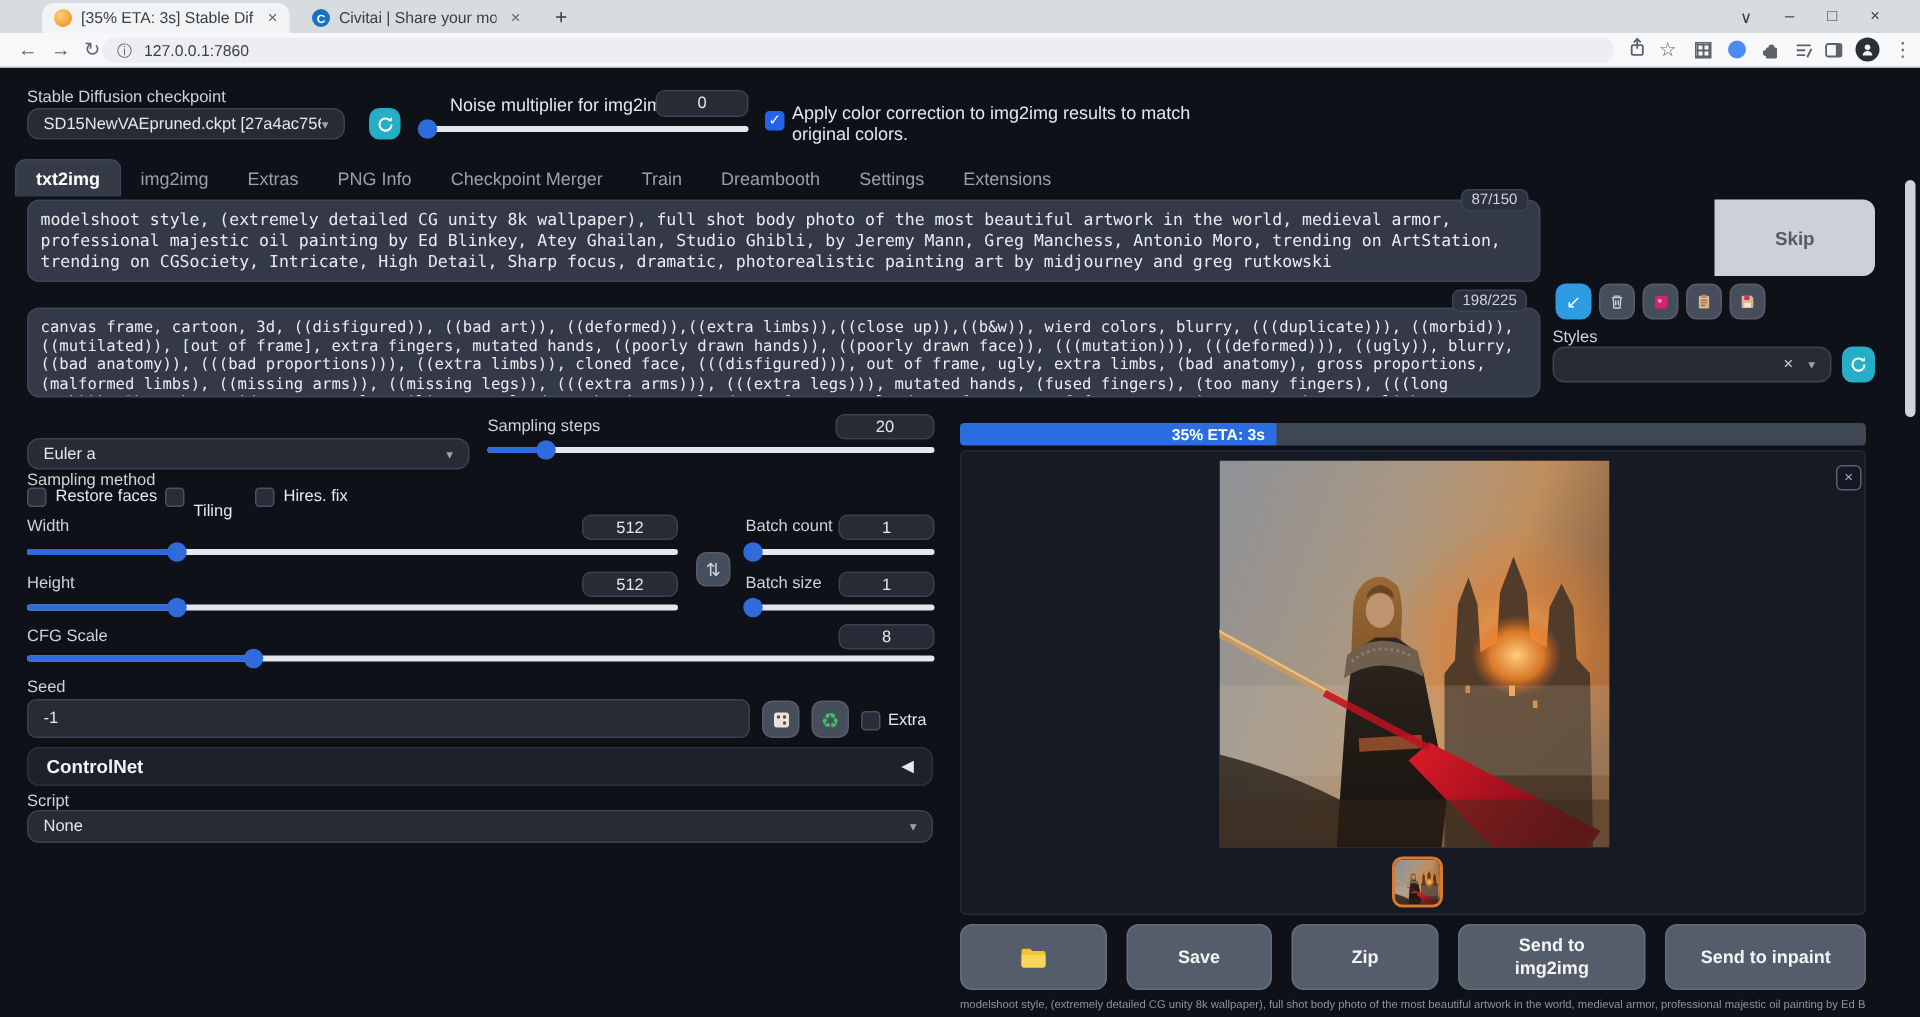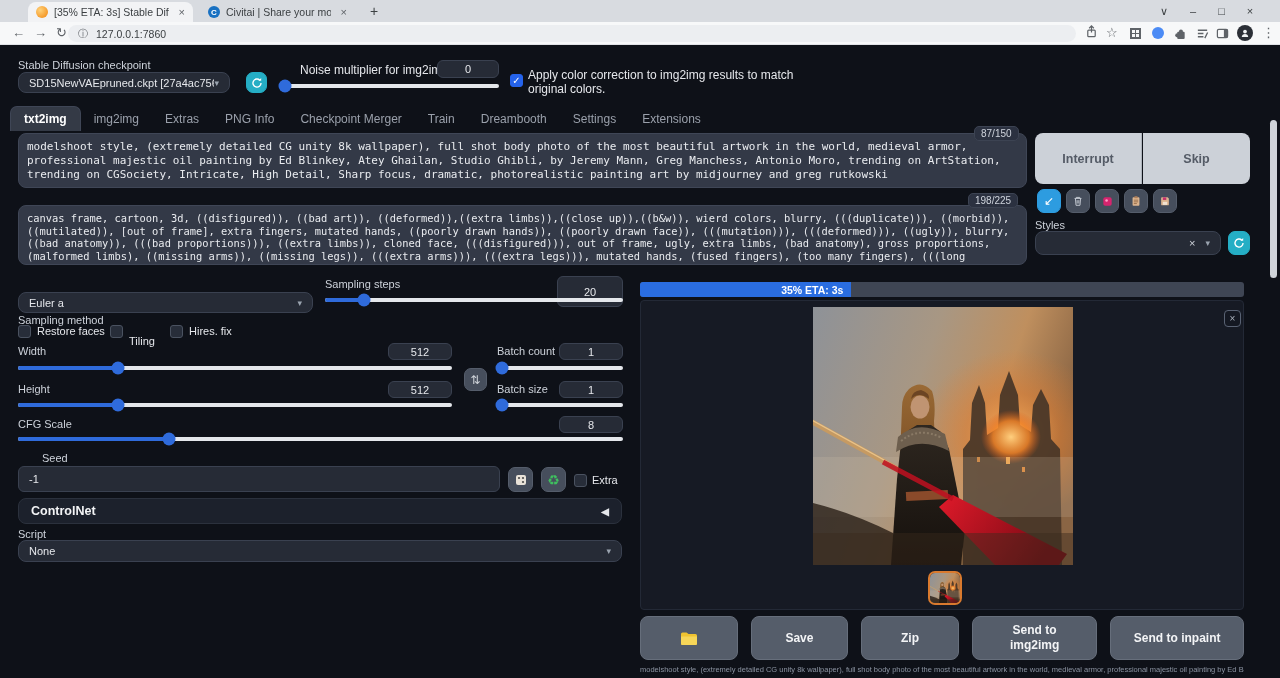--- a/index.html
+++ b/index.html
@@ -240,21 +240,21 @@
   <div class="counter" style="left:968px; top:193px;text-align:right;">198/225</div>
   <textarea class="prompt" style="left: 18px; top: 205px; width: 1009px; height: 60px; font-size: 10.4px; line-height: 12.5px;" spellcheck="false">canvas frame, cartoon, 3d, ((disfigured)), ((bad art)), ((deformed)),((extra limbs)),((close up)),((b&amp;w)), wierd colors, blurry, (((duplicate))), ((morbid)), ((mutilated)), [out of frame], extra fingers, mutated hands, ((poorly drawn hands)), ((poorly drawn face)), (((mutation))), (((deformed))), ((ugly)), blurry, ((bad anatomy)), (((bad proportions))), ((extra limbs)), cloned face, (((disfigured))), out of frame, ugly, extra limbs, (bad anatomy), gross proportions, (malformed limbs), ((missing arms)), ((missing legs)), (((extra arms))), (((extra legs))), mutated hands, (fused fingers), (too many fingers), (((long neck))), Photoshop, video game, ugly, tiling, poorly drawn hands, poorly drawn feet, poorly drawn face, out of frame, mutation, mutated, extra limbs, extra legs, extra arms, disfigured, deformed, cross-eye, body out of frame, blurry, bad art, bad anatomy, 3d render</textarea>
 
   <div class="lbl" style="left:18px; top:278px;margin-top:36px;">Sampling method</div>
   <div class="sel" style="left:18px; top:292px; width:295px; height:21px;">
     <span>Euler a</span>
     <span class="caret">▾</span>
   </div>
 
   <div class="lbl" style="left:325px; top:278px;">Sampling steps</div>
-  <div class="num" style="left:557px; top:276px; width:66px; height:31px;">20</div>
+  <div class="num" style="left:557px; top:276px; width:66px; height:17px;">20</div>
   <div class="slider" style="left:325px; top:298px; width:298px;">
     <span class="fill" style="width:13%;"></span>
       <span class="knob" style="left:13%;"></span>
   </div>
 
   <div class="cb" style="left:18px; top:325px;"></div>
   <div class="cblabel" style="left:37px; top:325px;">Restore faces</div>
   <div class="cb" style="left:110px; top:325px;"></div>
   <div class="cblabel" style="left:129px; top:335px;">Tiling</div>
   <div class="cb" style="left:170px; top:325px;"></div>
@@ -290,21 +290,21 @@
       <span class="knob" style="left:4%;"></span>
   </div>
 
   <div class="lbl" style="left:18px; top:418px;">CFG Scale</div>
   <div class="num" style="left:559px; top:416px; width:64px; height:17px;">8</div>
   <div class="slider" style="left:18px; top:437px; width:605px;">
     <span class="fill" style="width:25%;"></span>
       <span class="knob" style="left:25%;"></span>
   </div>
 
-  <div class="lbl" style="left:18px; top:452px;margin-left:24px;">Seed</div>
+  <div class="lbl" style="left:18px; top:452px;">Seed</div>
   <div class="num" style="left:18px; top:466px; width:482px; height:26px; justify-content:flex-start; padding-left:10px;">-1</div>
   <div class="iconbtn" style="left:508px; top:467px; width:25px; height:25px;">
     <svg width="14" height="14" viewBox="0 0 14 14">
         <rect x="2" y="2" width="10" height="10" rx="2" fill="#e8e2d8"></rect>
         <circle cx="5" cy="5" r="1.1" fill="#4a4a4a"></circle>
         <circle cx="9" cy="9" r="1.1" fill="#4a4a4a"></circle>
         <circle cx="9" cy="5" r="1.1" fill="#4a4a4a"></circle>
       </svg>
   </div>
   <div class="iconbtn" style="left:541px; top:467px; width:25px; height:25px; color:#3fbf5f; font-size:14px;">♻</div>
@@ -315,21 +315,20 @@
     <span>ControlNet</span>
     <span class="arrow">◀</span>
   </div>
 
   <div class="lbl" style="left:18px; top:528px;">Script</div>
   <div class="sel" style="left:18px; top:540px; width:604px; height:22px;">
     <span>None</span>
     <span class="caret">▾</span>
   </div>
 
-  <div class="bigbtn" style="left:1035px; top:133px; border-radius:8px 0 0 8px; border-right:1px solid #aeb4bc;">Interrupt</div>
   <div class="bigbtn" style="left:1143px; top:133px; border-radius:0 8px 8px 0;">Skip</div>
 
   <div class="iconbtn" style="left:1037px; top:189px; width:24px; height:24px; background:#2d9ce0; border-color:#2d9ce0; color:#fff; font-size:12px;">↙</div>
   <div class="iconbtn" style="left:1066px; top:189px; width:24px; height:24px;">
     <svg width="12" height="12" viewBox="0 0 14 14" stroke="#c7ccd4" stroke-width="1.1" fill="none">
         <path d="M3 4h8 M5 4V2.8h4V4 M4 4l.7 8h4.6L10 4 M6 6v4 M8 6v4"></path>
       </svg>
   </div>
   <div class="iconbtn" style="left:1095px; top:189px; width:24px; height:24px;">
     <svg width="13" height="13" viewBox="0 0 14 14">

